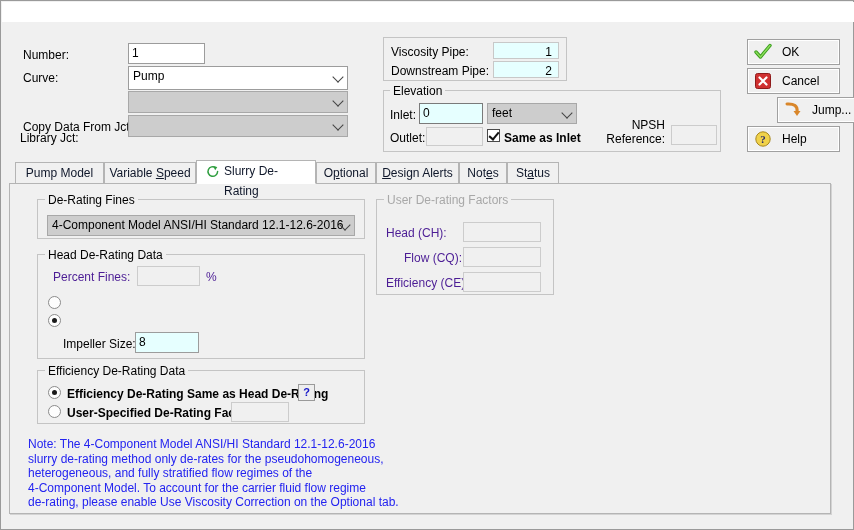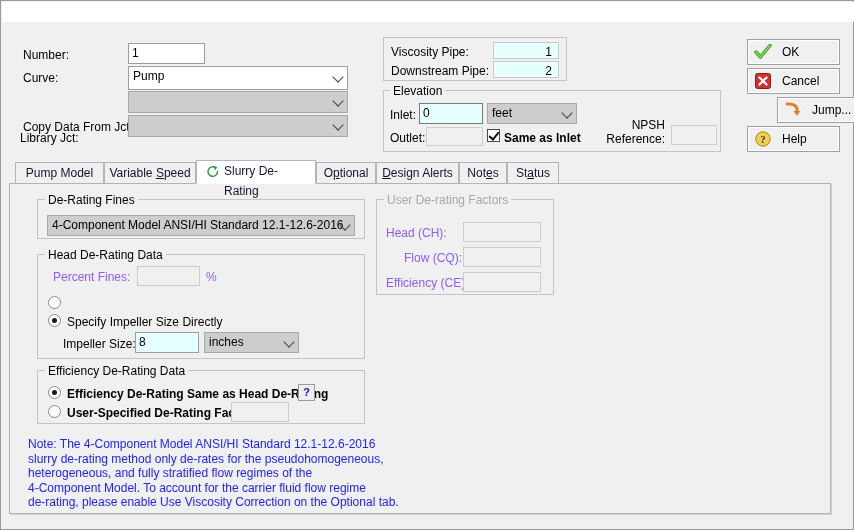--- a/index.html
+++ b/index.html
@@ -26,21 +26,21 @@
     background: #ffffff;
   }
   
   .lbl {
     position: absolute;
     font-size: 12px;
     color: #000;
     white-space: nowrap;
     line-height: 14px;
   }
-  .lbl.dis { color: #8b5cf6; }
+  .lbl.dis { color: #4c1d95; }
   .txtbox {
     position: absolute;
     background: #ffffff;
     border: 1px solid #9c9c9c;
     box-sizing: border-box;
     font-family: "Liberation Sans", sans-serif;
     font-size: 12px;
     color: #000;
     padding: 0 3px;
     line-height: 18px;
@@ -320,28 +320,23 @@
   <div class="groupbox" style="left:36px; top:253px; width:328px; height:105px;"></div>
   <div class="grouplabel" style="left:44px; top:247px;">Head De-Rating Data</div>
 
   <div class="lbl dis" style="left:52px; top:269px;">Percent Fines:</div>
   <div class="txtbox disabled" style="left:136px; top:265px; width:63px; height:20px;"></div>
   <div class="lbl dis" style="left:205px; top:269px;">%</div>
 
   <div class="radio" style="left:47px; top:295px;"></div>
 
   <div class="radio on" style="left:47px; top:313px;"></div>
-  <div class="lbl" style="left:66px; top:314px;">Specify Impeller Size Directly</div>
 
   <div class="lbl" style="left:62px; top:336px;">Impeller Size:</div>
   <div class="txtbox cyan" style="left:134px; top:331px; width:64px; height:21px;">8</div>
-  <div class="combo gray" style="left:203px; top:331px; width:95px; height:21px;">
-    <span>inches</span>
-    <span class="chev"></span>
-  </div>
 
   <div class="groupbox" style="left:36px; top:369px; width:328px; height:54px;"></div>
   <div class="grouplabel" style="left:44px; top:363px;">Efficiency De-Rating Data</div>
 
   <div class="radio on" style="left:47px; top:385px;"></div>
   <div class="lbl" style="left:66px; top:386px; font-weight:bold;">Efficiency De-Rating Same as Head De-Rating</div>
   <div class="helpsq" style="left:297px; top:383px;">?</div>
 
   <div class="radio" style="left:47px; top:404px;"></div>
   <div class="lbl" style="left:66px; top:405px; font-weight:bold;">User-Specified De-Rating Factor</div>

